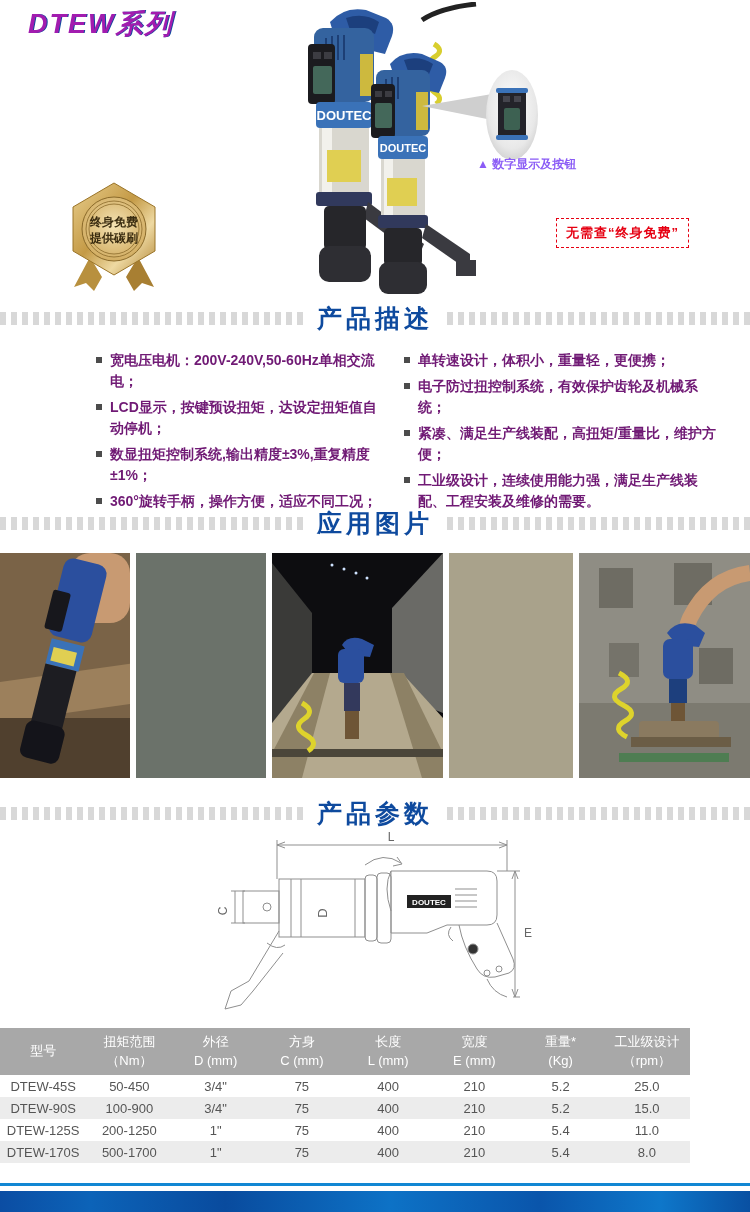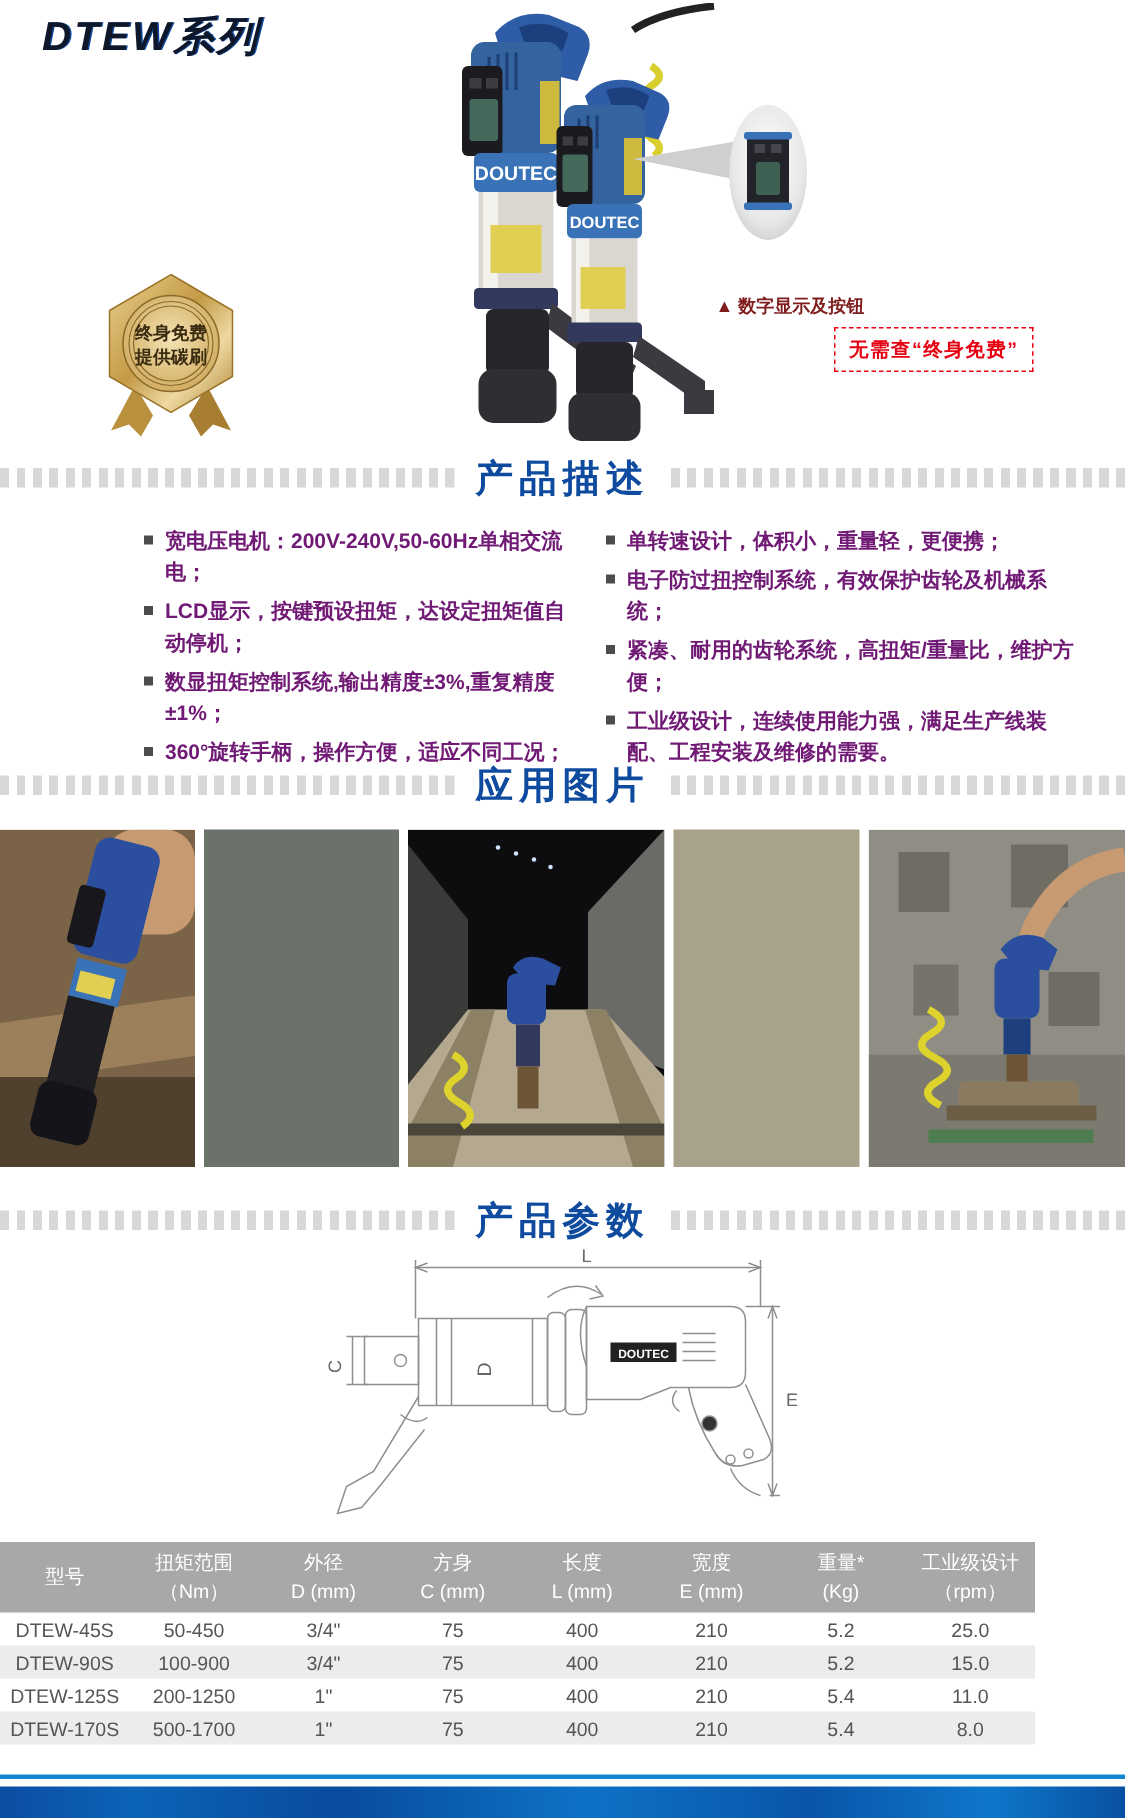--- a/index.html
+++ b/index.html
@@ -1,25 +1,25 @@
 <!DOCTYPE html>
 <html><head>
 <meta charset="utf-8">
 <style>
   * { margin:0; padding:0; box-sizing:border-box; }
   body { font-family:"Liberation Sans","DejaVu Sans",sans-serif; background:#fff; }
   #page { position:relative; width:750px; height:1212px; background:#fff; overflow:hidden; margin:0 auto; }
 
   
   .page-title { position:absolute; left:28px; top:6px; font-size:27px; font-weight:bold;
-                color:#0f172a; letter-spacing:2px; font-style:italic; text-shadow:1px 0 0 #0e4a9e; }
+                color:#a21caf; letter-spacing:2px; font-style:italic; text-shadow:1px 0 0 #0e4a9e; }
   .hero-photo { position:absolute; left:272px; top:2px; width:205px; height:292px; }
   .badge { position:absolute; left:50px; top:181px; width:128px; height:112px; }
   .callout { position:absolute; left:408px; top:62px; width:140px; height:106px; }
-  .callout-label { position:absolute; left:477px; top:156px; font-size:12px; font-weight:bold; color:#7f1d1d;margin-top:40px; }
+  .callout-label { position:absolute; left:477px; top:156px; font-size:12px; font-weight:bold; color:#8b5cf6; }
   .highlight-box { position:absolute; left:556px; top:218px; border:1px dashed #e60012;
                    color:#e60012; font-size:13px; font-weight:bold; padding:5px 9px; letter-spacing:1px; }
 
   
   .section-header { position:absolute; left:0; width:750px; height:38px; display:flex; align-items:center; }
   .section-header .dots { flex:1; height:13px;
       background:repeating-linear-gradient(90deg,#d8d8d8 0,#d8d8d8 6px,#ffffff 6px,#ffffff 11px); }
   .section-header .stitle { font-size:25px; font-weight:bold; color:#0e4a9e; letter-spacing:4px;
       margin:0 14px; white-space:nowrap; }
   #sec-desc { top:299px; } #sec-apps { top:504px; } #sec-params { top:794px; }
@@ -183,21 +183,21 @@
         <li>LCD显示，按键预设扭矩，达设定扭矩值自动停机；</li>
         <li>数显扭矩控制系统,输出精度±3%,重复精度±1%；</li>
         <li>360°旋转手柄，操作方便，适应不同工况；</li>
       </ul>
   </div>
   <div class="features-col" id="features-right">
     <ul>
 
     <li>单转速设计，体积小，重量轻，更便携；</li>
         <li>电子防过扭控制系统，有效保护齿轮及机械系统；</li>
-        <li>紧凑、耐用的齿轮系统，高扭矩/重量比，维护方便；</li>
+        <li>紧凑、满足生产线装配，高扭矩/重量比，维护方便；</li>
         <li>工业级设计，连续使用能力强，满足生产线装配、工程安装及维修的需要。</li>
       </ul>
   </div>
 
   <div class="section-header" id="sec-apps">
     <div class="dots"></div>
     <div class="stitle">应用图片</div>
     <div class="dots"></div>
   </div>
 

